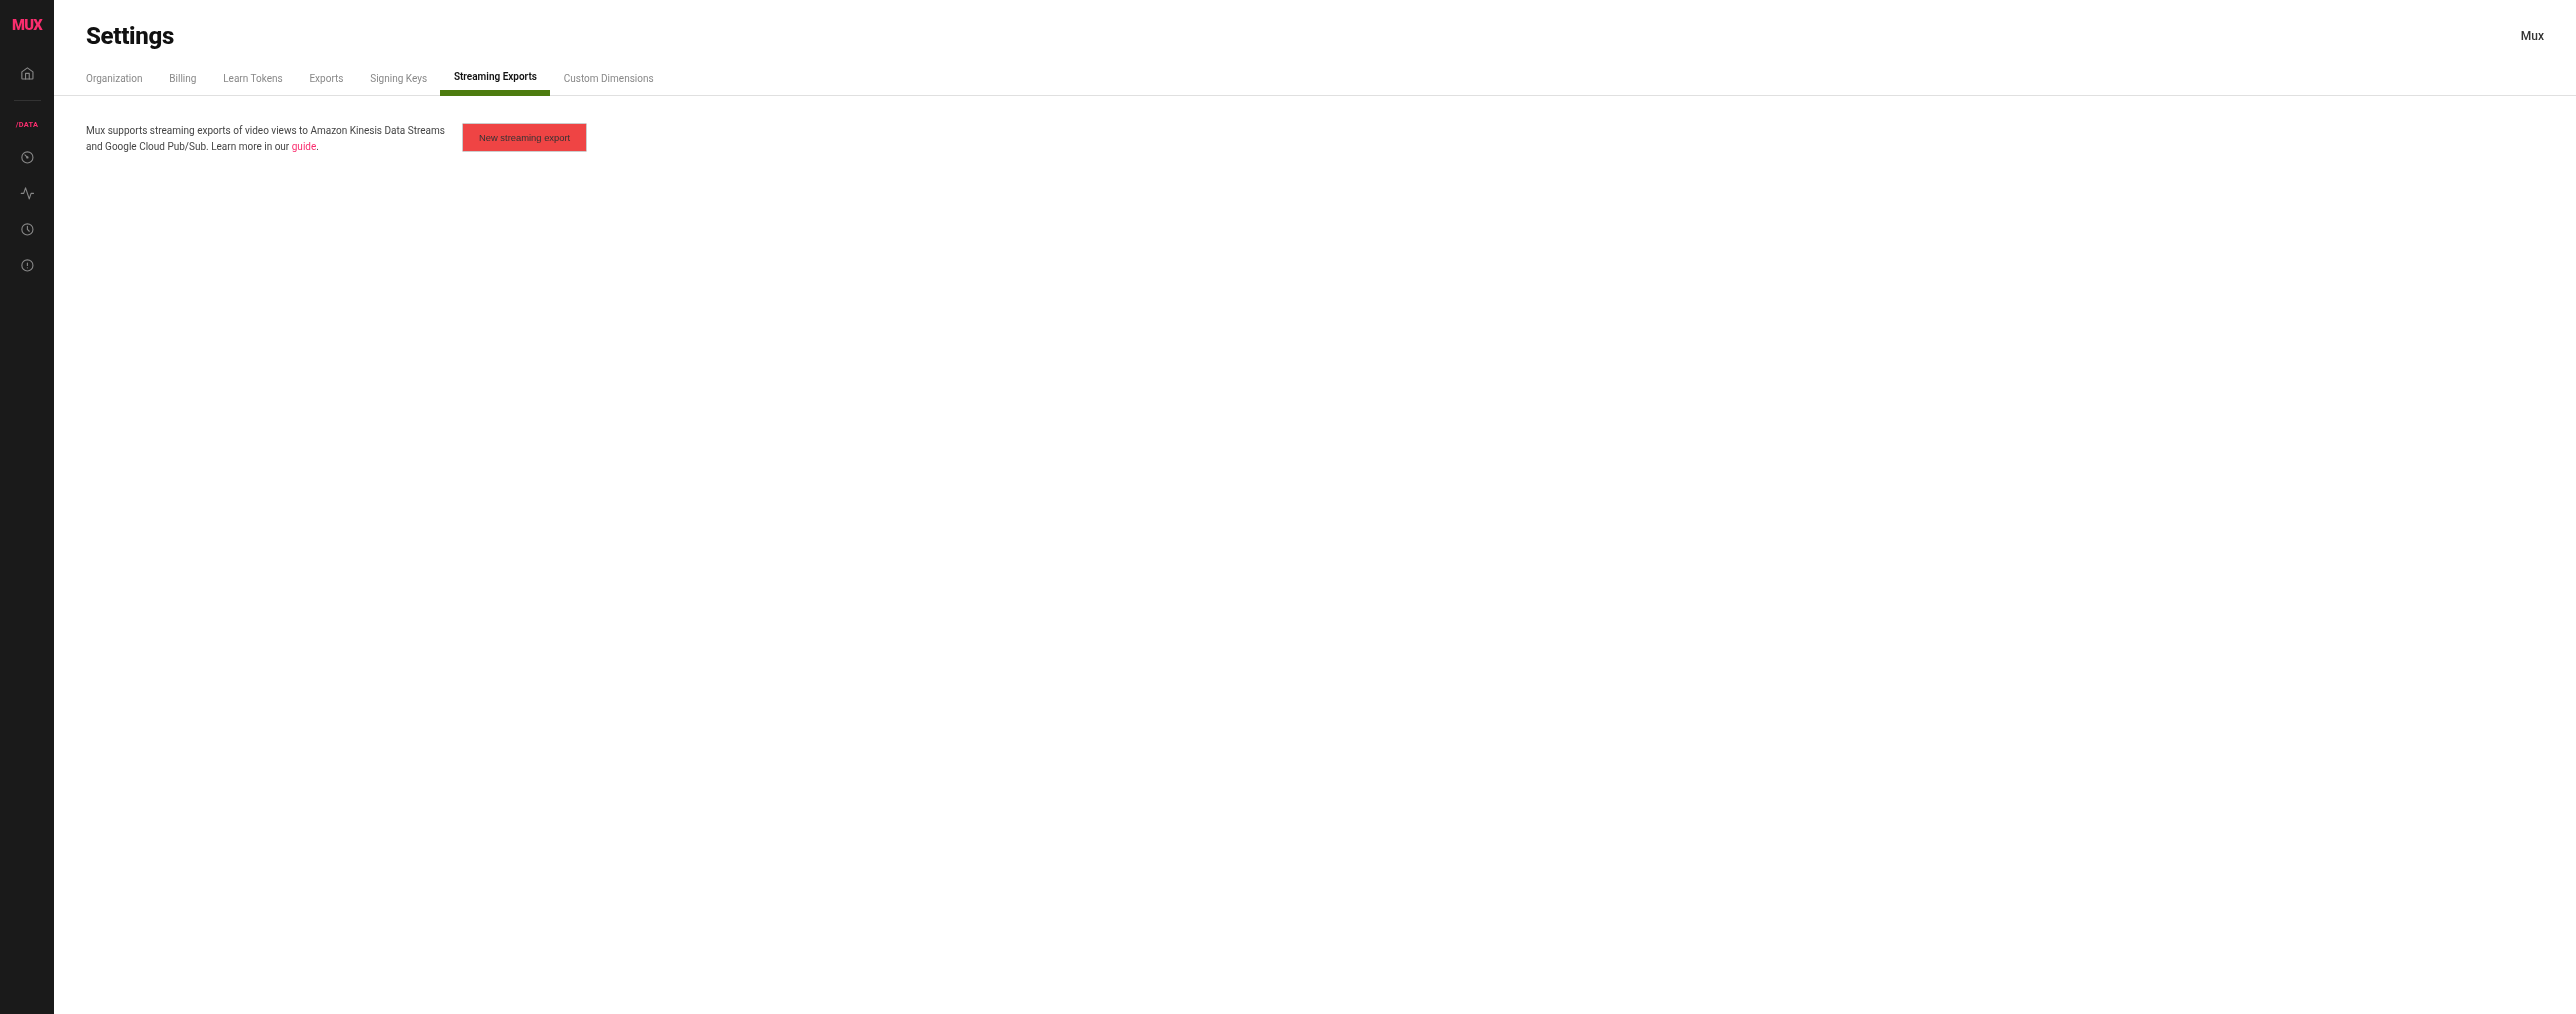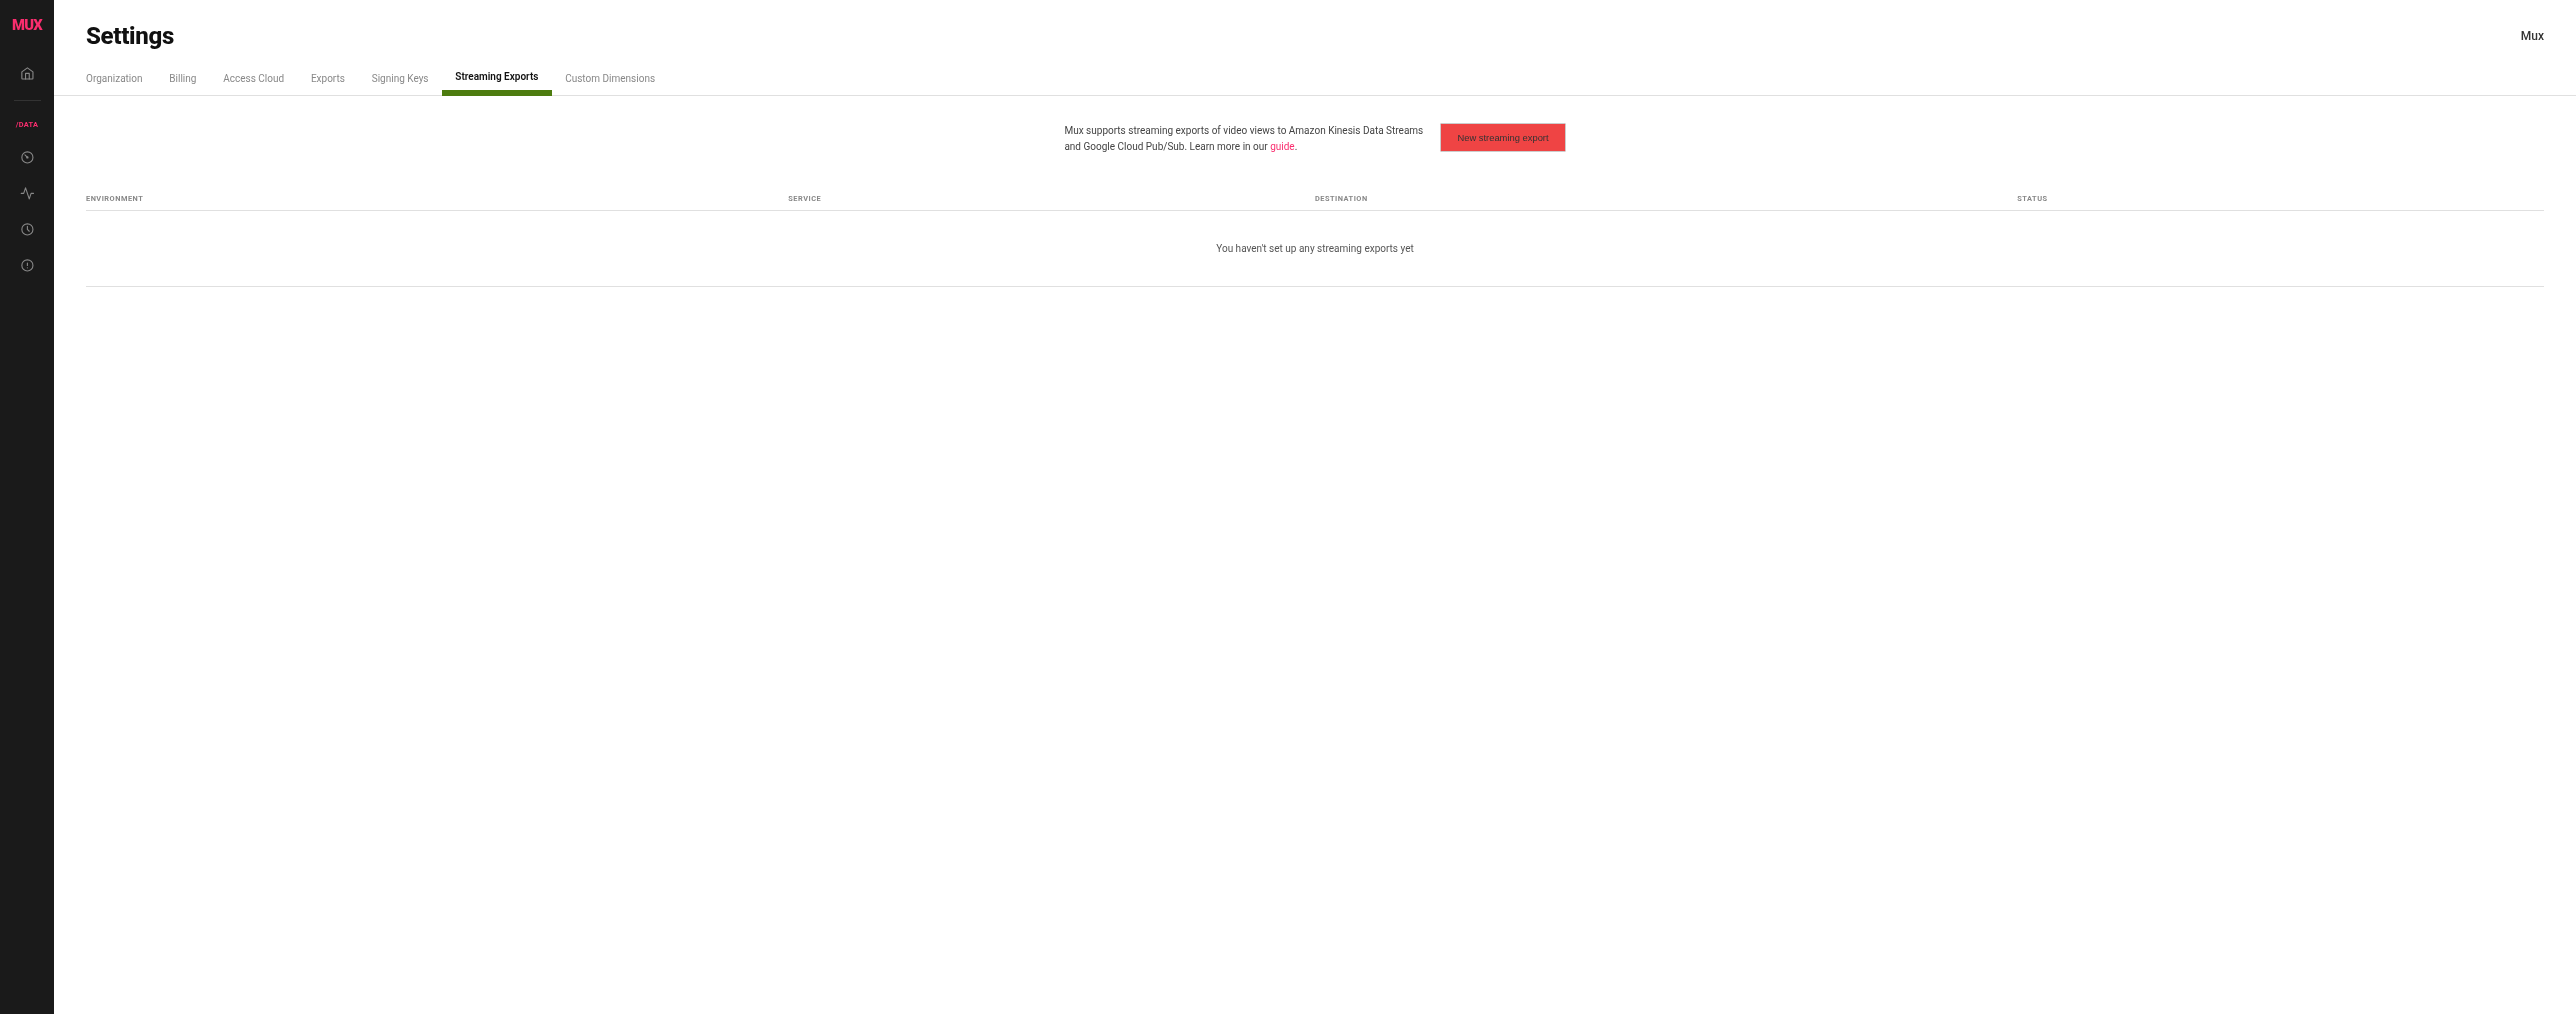--- a/index.html
+++ b/index.html
@@ -150,21 +150,21 @@
     }
 
     
     .content-area {
       padding: 27px 32px;
       flex: 1;
     }
 
     .description-row {
       display: flex;
-      justify-content: center;
+      justify-content: flex-start;
       align-items: flex-start;
       margin-bottom: 32px;
     }
 
     .description-text {
       font-size: 10px;
       color: #444;
       line-height: 1.6;
       max-width: 376px;
     }
@@ -273,40 +273,31 @@
 
   <div class="header">
     <h1 class="page-title">Settings</h1>
     <span class="header-user">Mux</span>
   </div>
 
   <div class="tabs-container">
     <div class="tabs">
       <div class="tab">Organization</div>
       <div class="tab">Billing</div>
-      <div class="tab">Access Cloud</div>
+      <div class="tab">Learn Tokens</div>
       <div class="tab">Exports</div>
       <div class="tab">Signing Keys</div>
       <div class="tab active">Streaming Exports</div>
       <div class="tab">Custom Dimensions</div>
     </div>
   </div>
 
   <div class="content-area">
     <div class="description-row">
       <p class="description-text">
         <span>Mux supports streaming exports of video views to Amazon Kinesis Data Streams and Google Cloud Pub/Sub. Learn more in our </span><a href="#">guide</a><span>.</span>
       </p>
       <button class="new-export-btn">New streaming export</button>
     </div>
 
-    <div class="table-container">
-      <div class="table-header">
-        <div class="table-header-cell">ENVIRONMENT</div>
-        <div class="table-header-cell">SERVICE</div>
-        <div class="table-header-cell">DESTINATION</div>
-        <div class="table-header-cell">STATUS</div>
-      </div>
-      <div class="table-empty">You haven't set up any streaming exports yet</div>
-    </div>
   </div>
 </main>
 
 
 </body></html>

